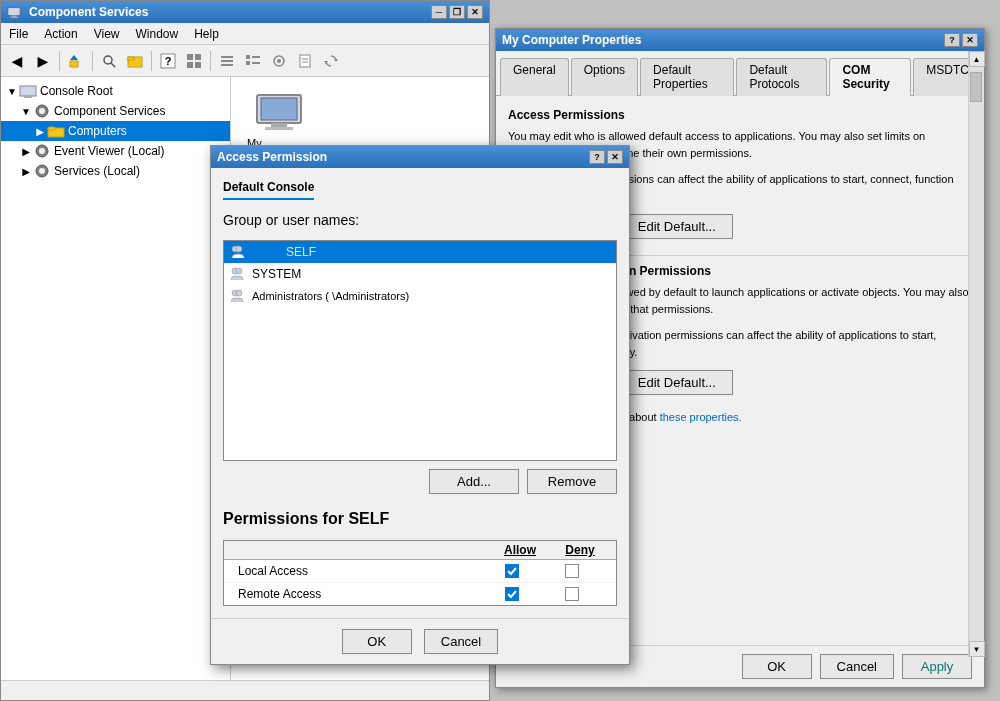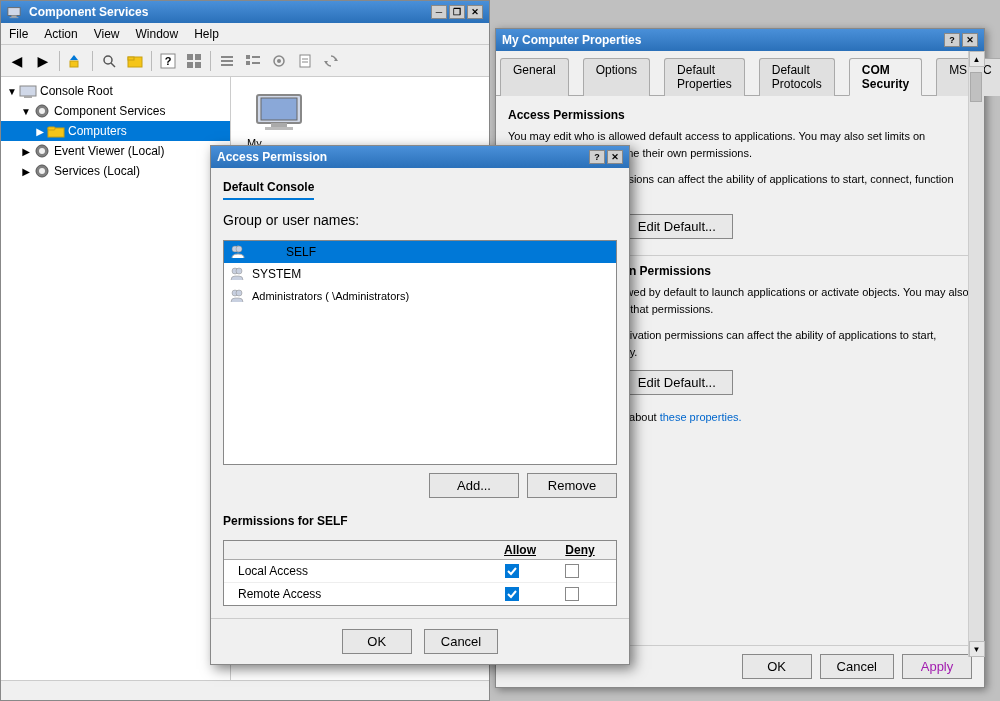--- a/index.html
+++ b/index.html
@@ -176,21 +176,21 @@
       display: flex;
       border-bottom: 1px solid #aaa;
       padding-top: 6px;
       padding-left: 4px;
     }
     .tab {
       padding: 4px 12px;
       background: #e0e0e0;
       border: 1px solid #aaa;
       border-bottom: none;
-      margin-right: 14px;
+      margin-right: 2px;
       cursor: pointer;
       font-size: 12px;
       border-radius: 3px 3px 0 0;
       position: relative;
       top: 1px;
     }
     .tab.active {
       background: #f0f0f0;
       border-bottom: 1px solid #f0f0f0;
       font-weight: bold;
@@ -230,21 +230,21 @@
     .dialog-footer {
       display: flex;
       justify-content: flex-end;
       align-items: center;
       padding: 8px 12px;
       border-top: 1px solid #ccc;
       gap: 8px;
       background: #f0f0f0;
     }
     .win-btn.disabled {
-      color: #a21caf;
+      color: #0f766e;
       background: #e8e8e8;
     }
     .section-divider {
       height: 1px;
       background: #ccc;
       margin: 8px 0;
     }
 
     
     .access-perm-dialog {
@@ -297,21 +297,21 @@
       min-height: 120px;
       overflow-y: auto;
     }
     .user-list-item {
       display: flex;
       align-items: center;
       padding: 3px 6px;
       gap: 6px;
       cursor: pointer;
     }
-    .user-list-item.selected { background: #0078d7; color: #000000; gap: 40px; }
+    .user-list-item.selected { background: #0078d7; color: #e5e5e5; gap: 40px; }
     .user-icon {
       width: 16px;
       height: 16px;
       display: flex;
       align-items: center;
       justify-content: center;
       flex-shrink: 0;
     }
     .user-svg {
       width: 16px;
@@ -359,21 +359,21 @@
       justify-content: center;
       cursor: pointer;
     }
     .checkbox.checked {
       background: #0078d7;
       border-color: #0078d7;
       color: white;
       font-size: 10px;
     }
     .perm-section-label {
-      font-size: 12px;
+      font-size: 16px;
       font-weight: bold;
       margin-top: 8px;
       margin-bottom: 4px;
     }
     .access-perm-footer {
       display: flex;
       justify-content: center;
       align-items: center;
       padding: 10px 12px;
       border-top: 1px solid #ccc;

